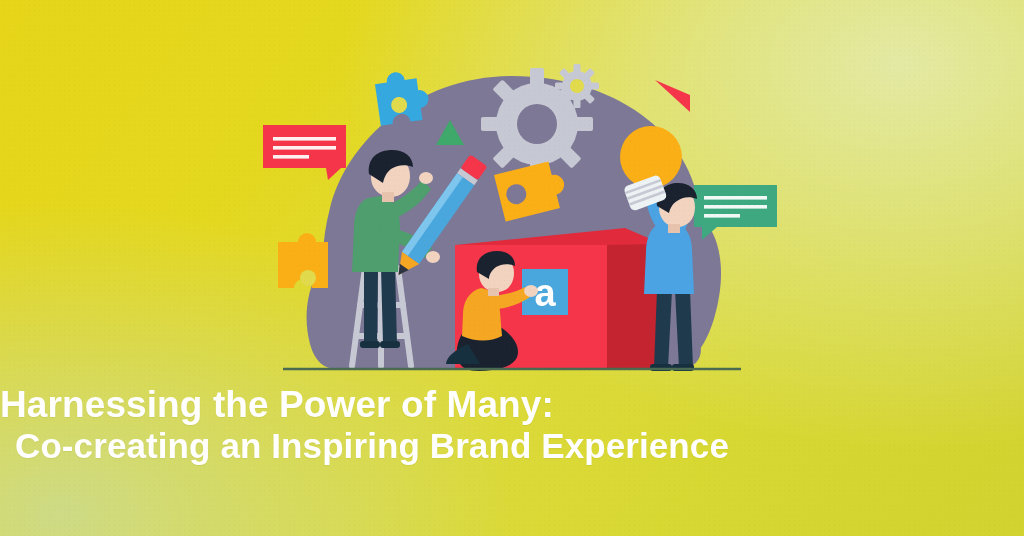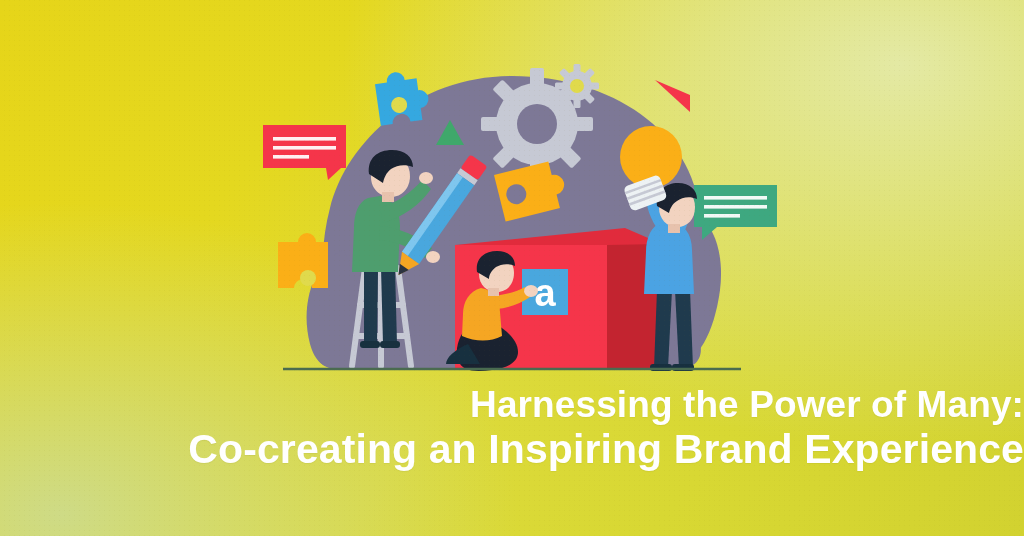--- a/index.html
+++ b/index.html
@@ -20,27 +20,27 @@
     position:absolute;inset:0;pointer-events:none;opacity:.17;
     background-image:
       radial-gradient(rgba(255,255,255,.55) .6px, transparent .7px),
       radial-gradient(rgba(120,110,20,.35) .6px, transparent .7px);
     background-size:4px 4px, 5px 5px;
     background-position:0 0, 2px 3px;
   }
   .art{position:absolute;left:0;top:0;width:1024px;height:536px;}
   
   #title-block{
-    position:absolute;left:0;right:0;top:384px;text-align:right;
+    position:absolute;left:0;right:0;top:384px;text-align:left;
     line-height:1.14;color:#ffffff;
     font-size:37px;font-weight:700;letter-spacing:.1px;
     text-shadow:0 1px 1px rgba(120,120,30,.10);
   }
   #title-block .tl{display:block;white-space:nowrap;}
-  #title-line2{font-size:41px;}
+  #title-line2{font-size:35px;padding-left:15px;}
 </style>
 </head>
 <body>
 
 <div id="banner">
 
   <svg class="art" viewBox="0 0 1024 536" aria-hidden="true">
 
     <g>
       <path d="M512 76

